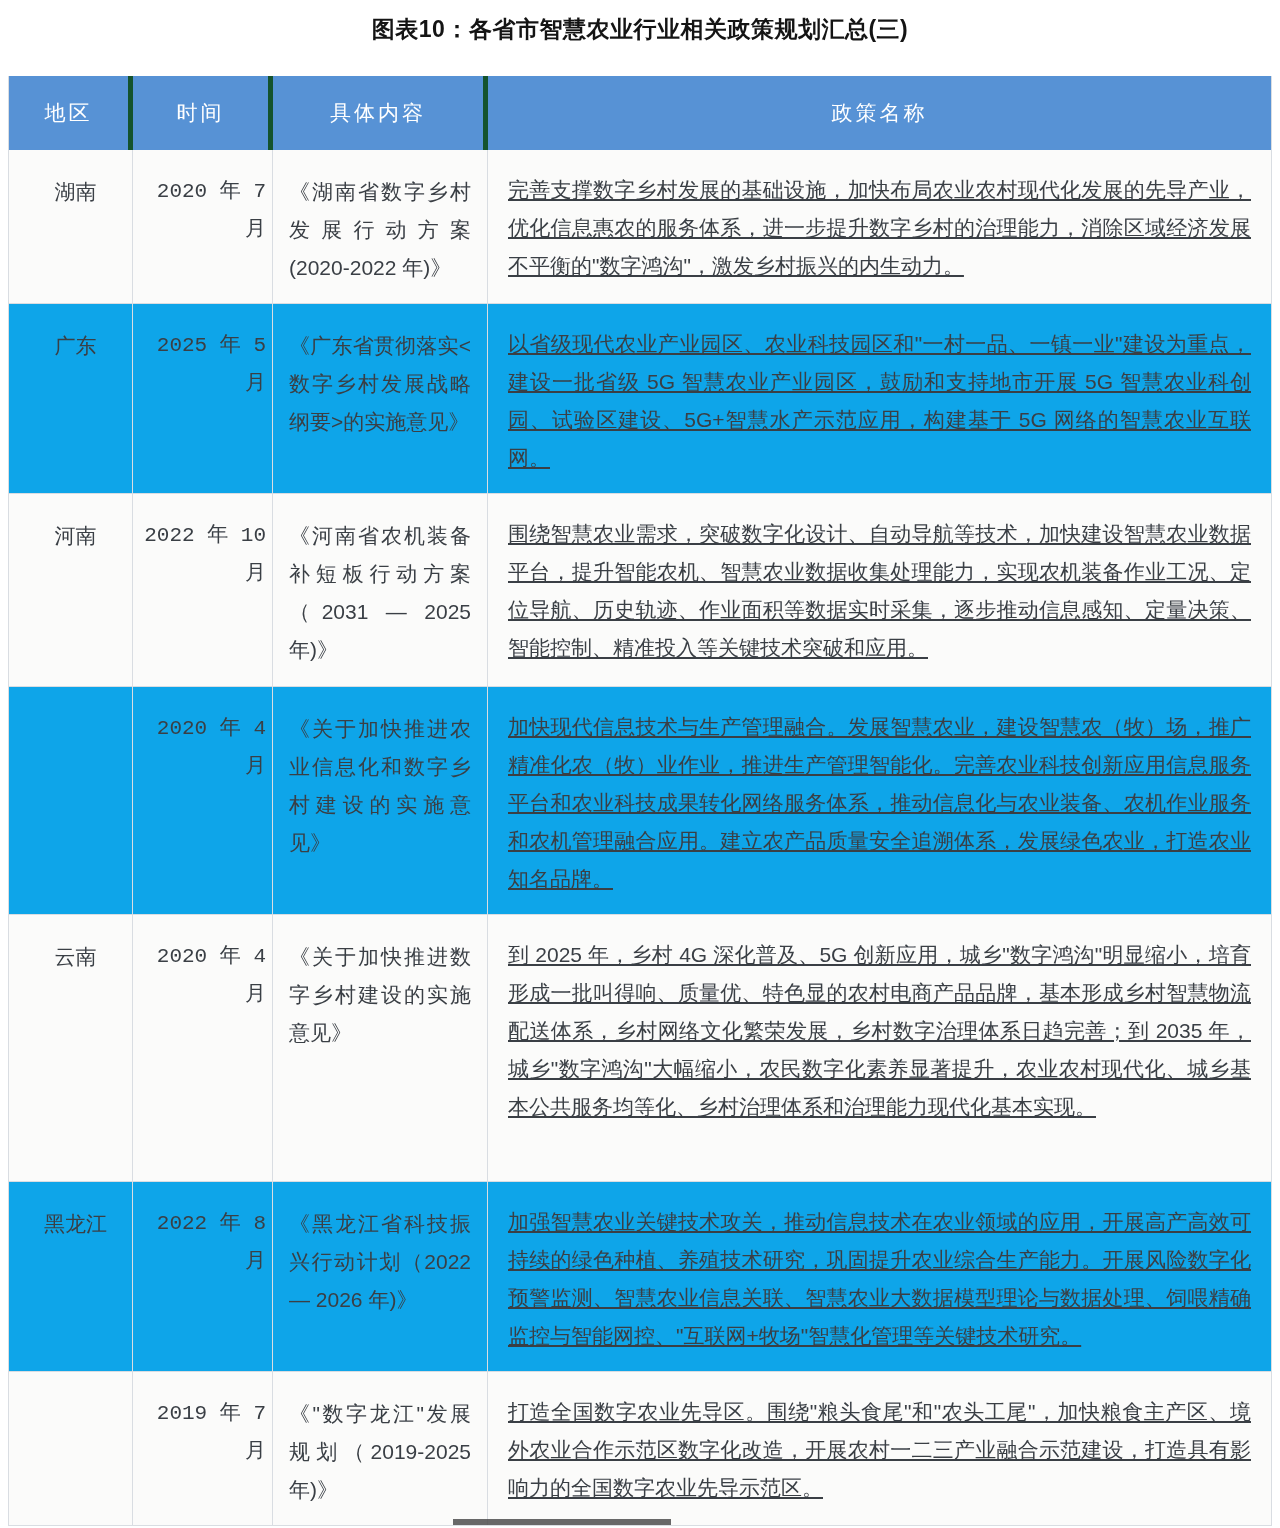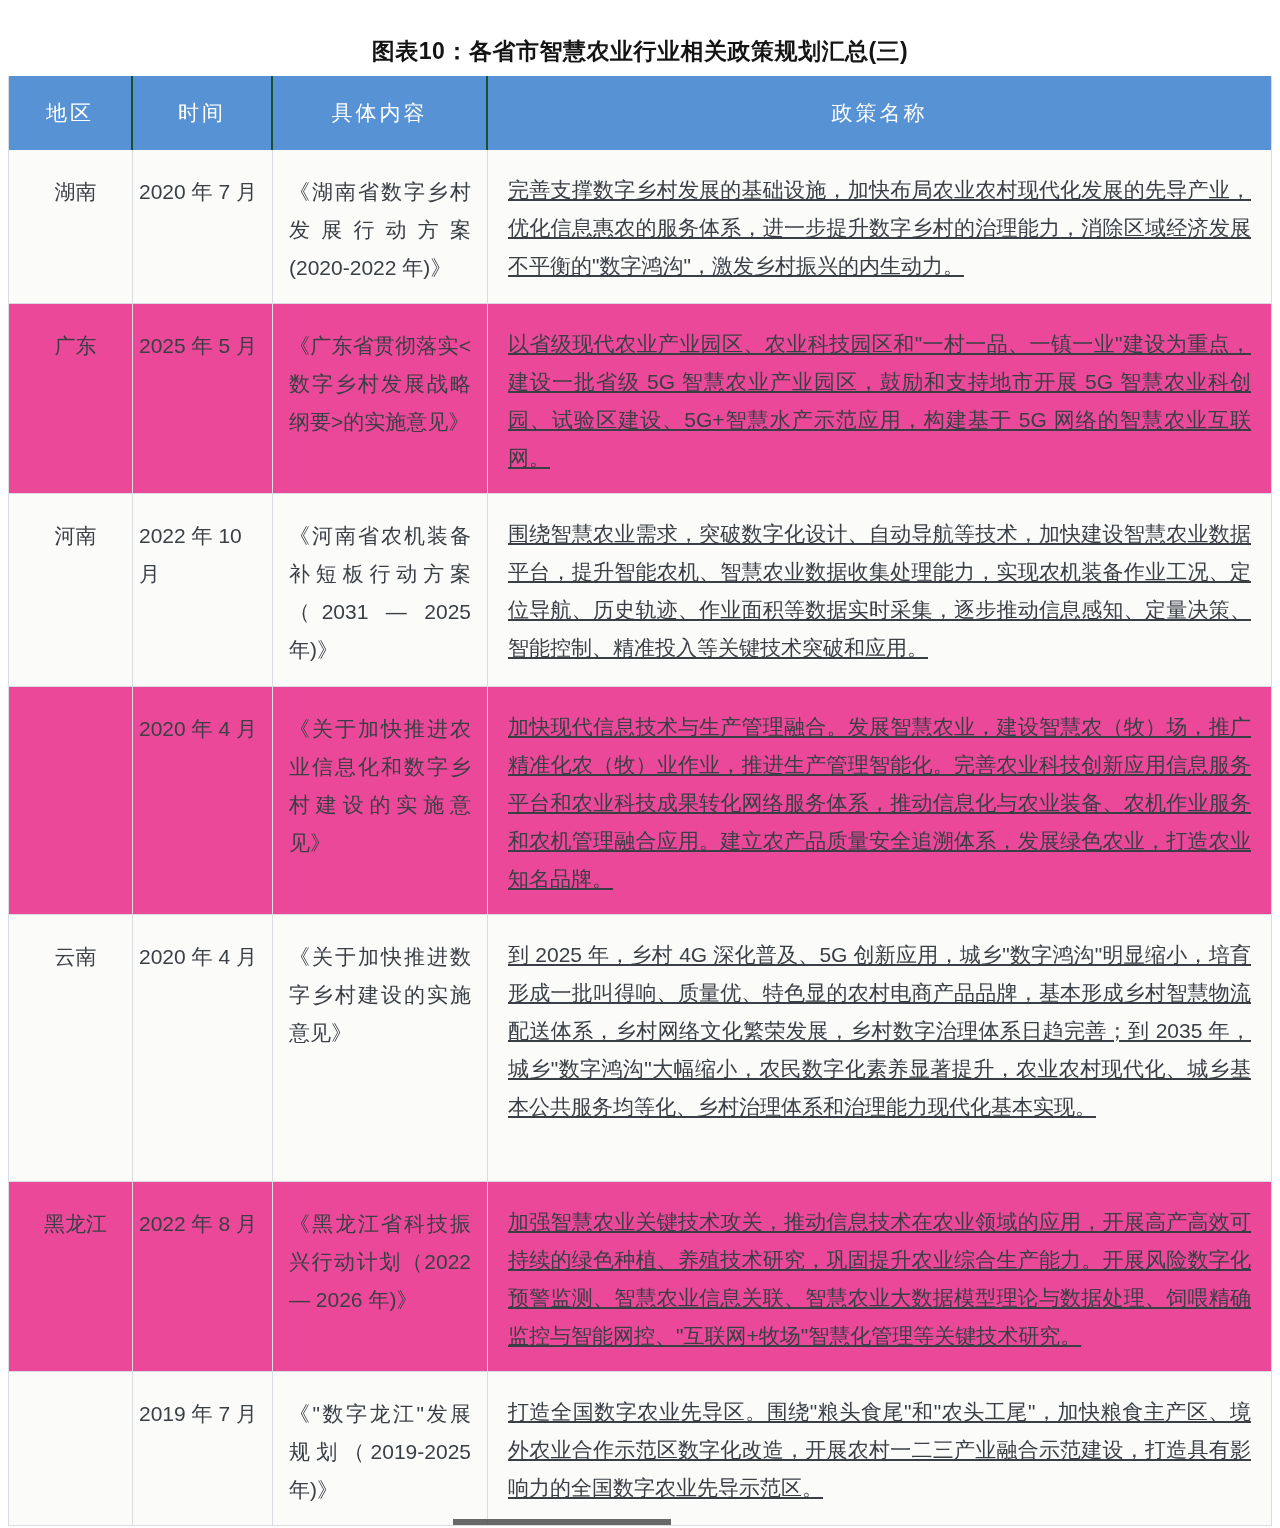--- a/index.html
+++ b/index.html
@@ -4,48 +4,48 @@
 <style>
   * { margin:0; padding:0; box-sizing:border-box; }
   html,body { background:#ffffff; }
   body {
     width:1280px; height:1528px; position:relative; overflow:hidden;
     font-family:"Liberation Sans","DejaVu Sans",sans-serif;
     color:#3a3f45;
   }
   .page-title {
     text-align:center; font-size:23px; font-weight:bold; color:#141414;
-    padding-top:36px; height:76px; letter-spacing:0.5px;
+    padding-top:14px; height:76px; letter-spacing:0.5px;
   }
   .policy-table {
     position:relative; width:1264px; margin:0 8px; z-index:2;
     border-left:1px solid #d9dde2; border-right:1px solid #d9dde2;
   }
   .t-row {
     display:grid; grid-template-columns:124px 140px 215px 1fr;
     border-bottom:1px solid #d9dde2;
   }
   .t-row.header {
     background:#5792d5; min-height:74px; border-bottom:none;
   }
   .t-row.header .h-cell {
     color:#ffffff; font-size:21px; letter-spacing:3px;
     display:flex; align-items:center; justify-content:center;
-    border-right:2px solid #14532d;
+    border-right:5px solid #14532d;
   }
   .t-row.header .h-cell:last-child { border-right:none; }
   .t-row.odd  { background:#fbfbfa; }
-  .t-row.even { background:#ec4899; }
+  .t-row.even { background:#0ea5e9; }
   .cell {
     font-size:21px; line-height:38px;
     border-right:1px solid #d9dde2;
   }
   .cell:last-child { border-right:none; }
   .cell.region { padding:23px 10px 12px 20px;text-align:center; }
-  .cell.date   { padding:23px 6px 12px 6px; text-align:left; }
+  .cell.date   { padding:23px 6px 12px 6px; text-align:right;font-family:Liberation Mono, monospace; }
   .cell.policy {
     padding:23px 16px 16px 16px;
     text-align:justify; text-justify:inter-ideograph;
   }
   .cell.content{
     padding:21px 20px 16px 20px;
     text-align:justify; text-justify:inter-ideograph;text-decoration:underline;
   }
   
   .r1{min-height:154px}.r2{min-height:186px}.r3{min-height:193px}

